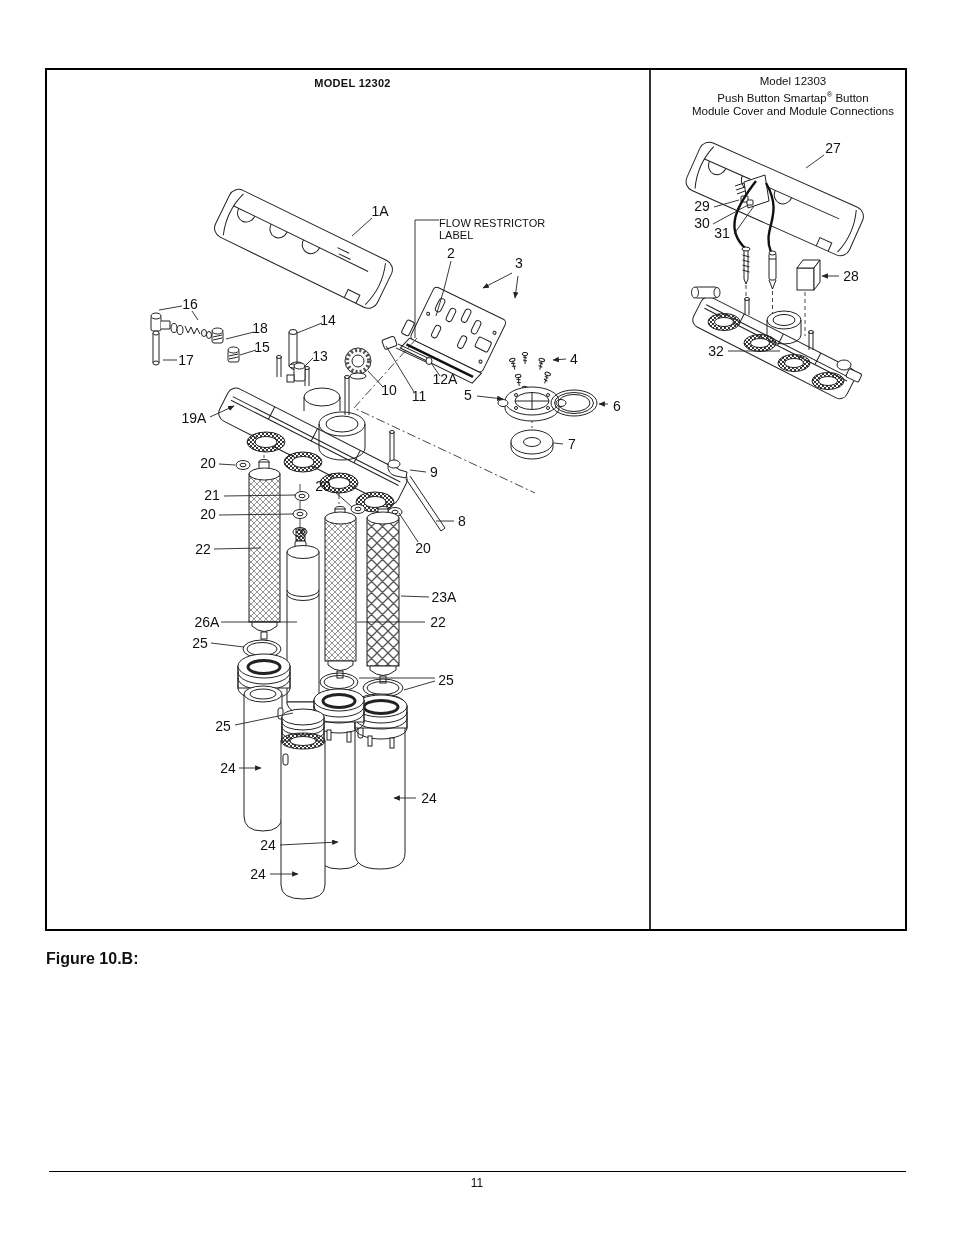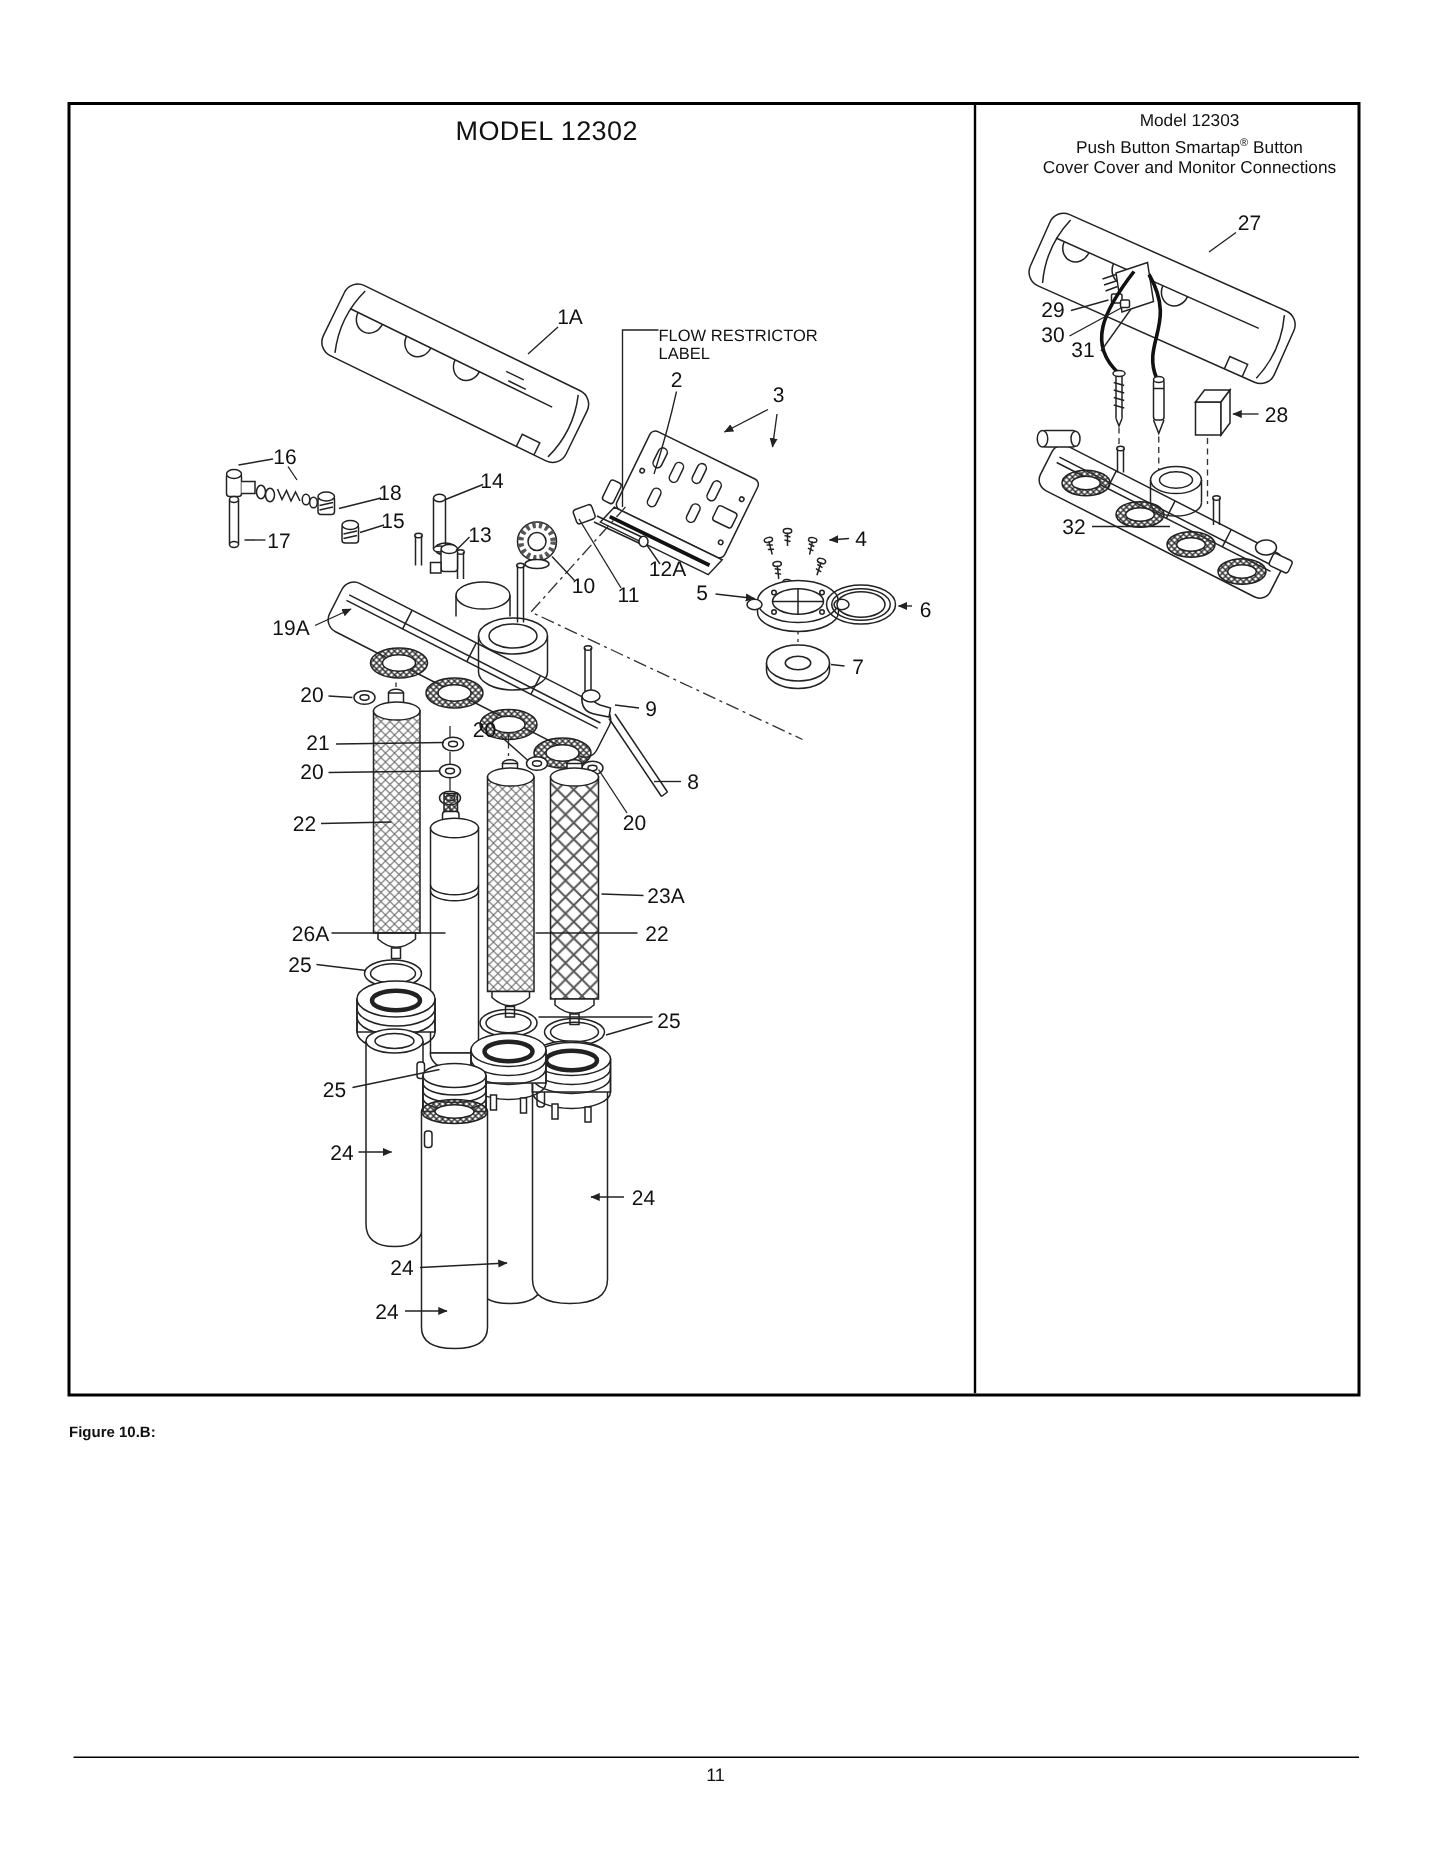--- a/index.html
+++ b/index.html
@@ -1,27 +1,27 @@
 <!DOCTYPE html>
 <html><head>
 <meta charset="utf-8">
 <style>
   html,body{margin:0;padding:0;background:#fff;}
   .page{position:relative;width:954px;height:1235px;background:#fff;overflow:hidden;
         font-family:"Liberation Sans",sans-serif;color:#111;}
   .figure-box{position:absolute;left:45px;top:68px;width:862px;height:863px;
               border:2px solid #000;box-sizing:border-box;}
   .figure-box svg{position:absolute;left:0;top:0;width:100%;height:100%;}
-  .panel-title-left{position:absolute;left:16px;top:7px;width:603px;text-align:center;
-                    font-size:18px;letter-spacing:.3px;}
+  .panel-title-left{position:absolute;left:4px;top:7px;width:603px;text-align:center;
+                    font-size:11px;letter-spacing:.3px;font-weight:bold;}
   .panel-title-right{position:absolute;left:603px;top:5px;width:286px;text-align:center;
                      font-size:11.5px;line-height:13px;}
   .panel-title-right sup{font-size:7.5px;}
   .caption{position:absolute;left:46px;top:950px;display:flex;gap:23px;
-           font-size:10px;}
+           font-size:16px;}
   .caption .cap-label{font-weight:bold;}
   .footer-rule{position:absolute;left:49px;top:1171px;width:857px;height:0;
                border-top:1.6px solid #000;}
   .page-number{position:absolute;left:0;top:1176px;width:954px;text-align:center;
                font-size:12px;}
   
   .ln{fill:none;stroke:#222;stroke-width:1;}
   .wh{fill:#fff;stroke:#222;stroke-width:1;}
   .ld{fill:none;stroke:#222;stroke-width:0.9;}
   .dd{fill:none;stroke:#333;stroke-width:0.9;stroke-dasharray:9 3 2 3;}
@@ -557,21 +557,21 @@
         <text class="co" x="675" y="168">31</text>
         <text class="co" x="804" y="211">28</text>
         <text class="co" x="669" y="286">32</text>
       </g>
     </svg>
 
     <div class="panel-title-left">MODEL 12302</div>
     <div class="panel-title-right">
       <div>Model 12303</div>
       <div><span>Push Button Smartap</span><sup>®</sup><span> Button</span></div>
-      <div>Cover Cover and Monitor Connections</div>
+      <div>Module Cover and Module Connections</div>
     </div>
   </div>
 
   <div class="caption">
     <span class="cap-label">Figure 10.B:</span>
   </div>
 
   <div class="footer-rule"></div>
   <div class="page-number">11</div>
 

